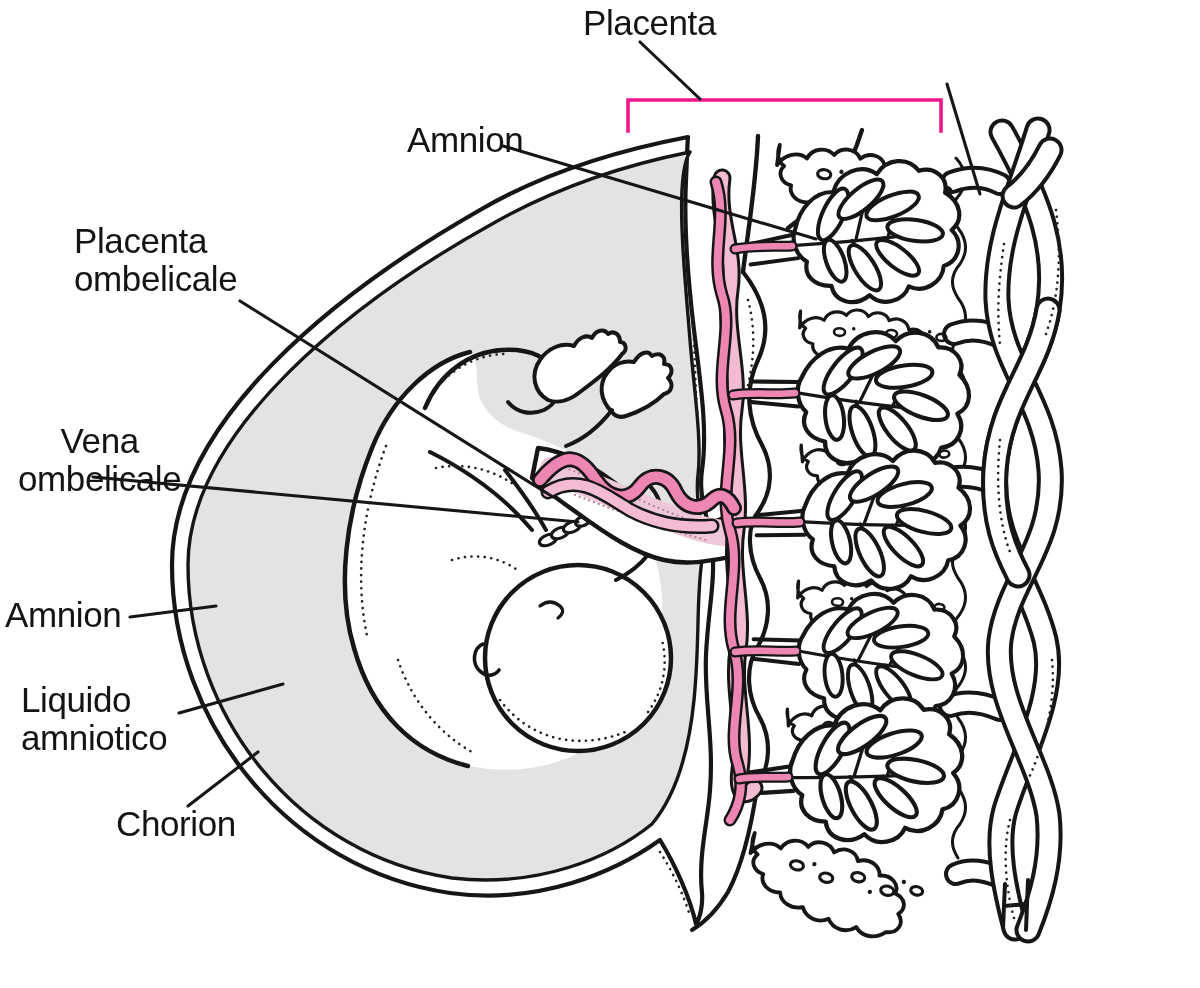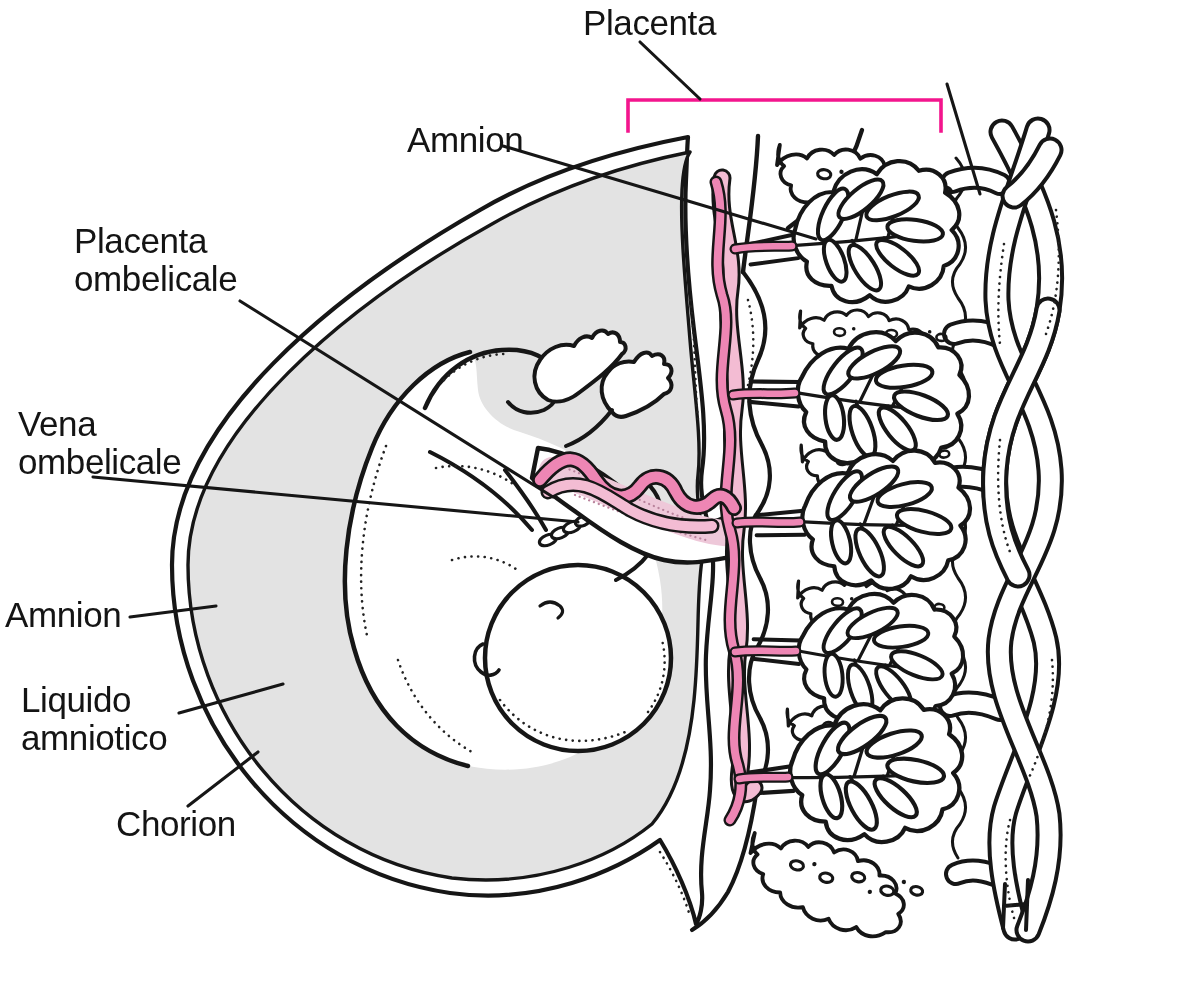--- a/index.html
+++ b/index.html
@@ -276,17 +276,17 @@
     <line class="leader" x1="93" y1="477" x2="578" y2="522"></line>
     <line class="leader" x1="130" y1="617" x2="216" y2="606"></line>
     <line class="leader" x1="179" y1="713" x2="283" y2="684"></line>
     <line class="leader" x1="188" y1="806" x2="258" y2="752"></line>
   </g>
 </svg>
 
   <div class="lbl" style="left:583px;top:4px;">Placenta</div>
   <div class="lbl" style="left:407px;top:121px;">Amnion</div>
   <div class="lbl" style="left:74px;top:222px;"><span>Placenta</span><br><span>ombelicale</span></div>
-  <div class="lbl" style="left:18px;top:405px;"><span>Vena</span><br><span>ombelicale</span></div>
+  <div class="lbl" style="left:18px;top:422px;text-align:center;"><span>Vena</span><br><span>ombelicale</span></div>
   <div class="lbl" style="left:5px;top:596px;">Amnion</div>
   <div class="lbl" style="left:21px;top:681px;"><span>Liquido</span><br><span>amniotico</span></div>
   <div class="lbl" style="left:116px;top:805px;">Chorion</div>
 </div>
 
 </body></html>

